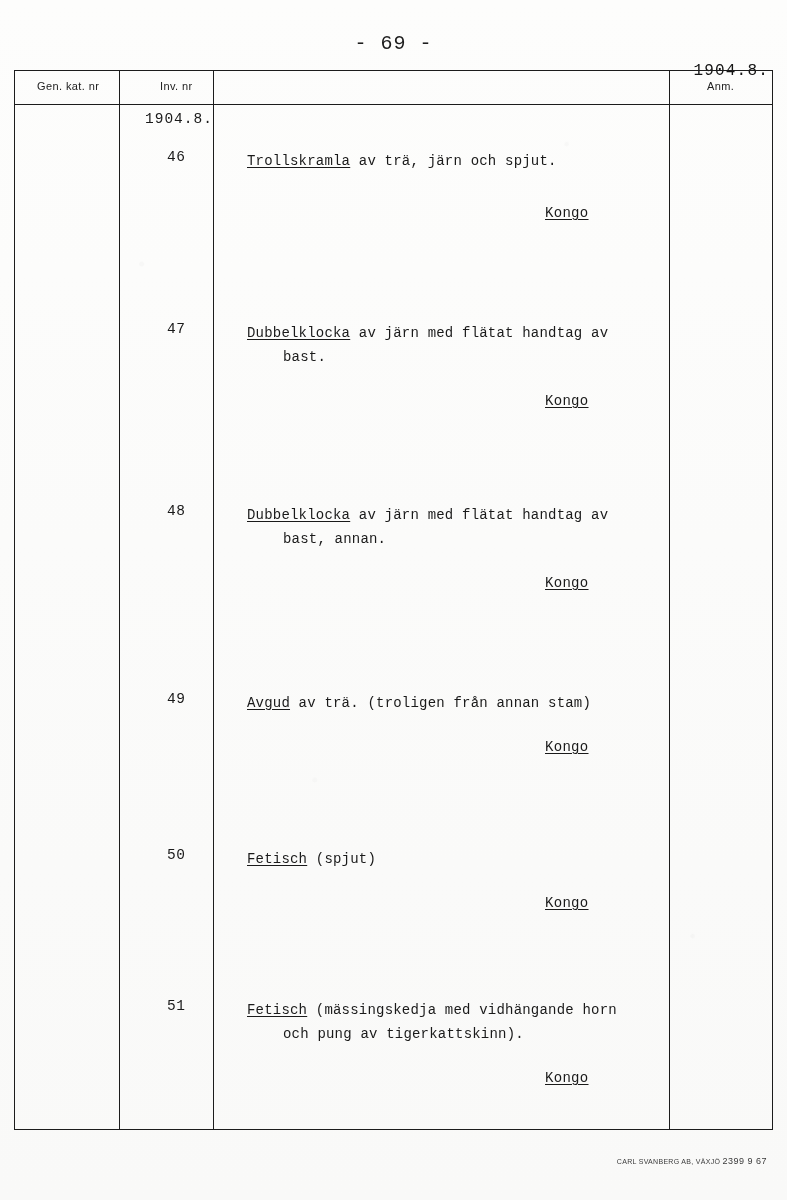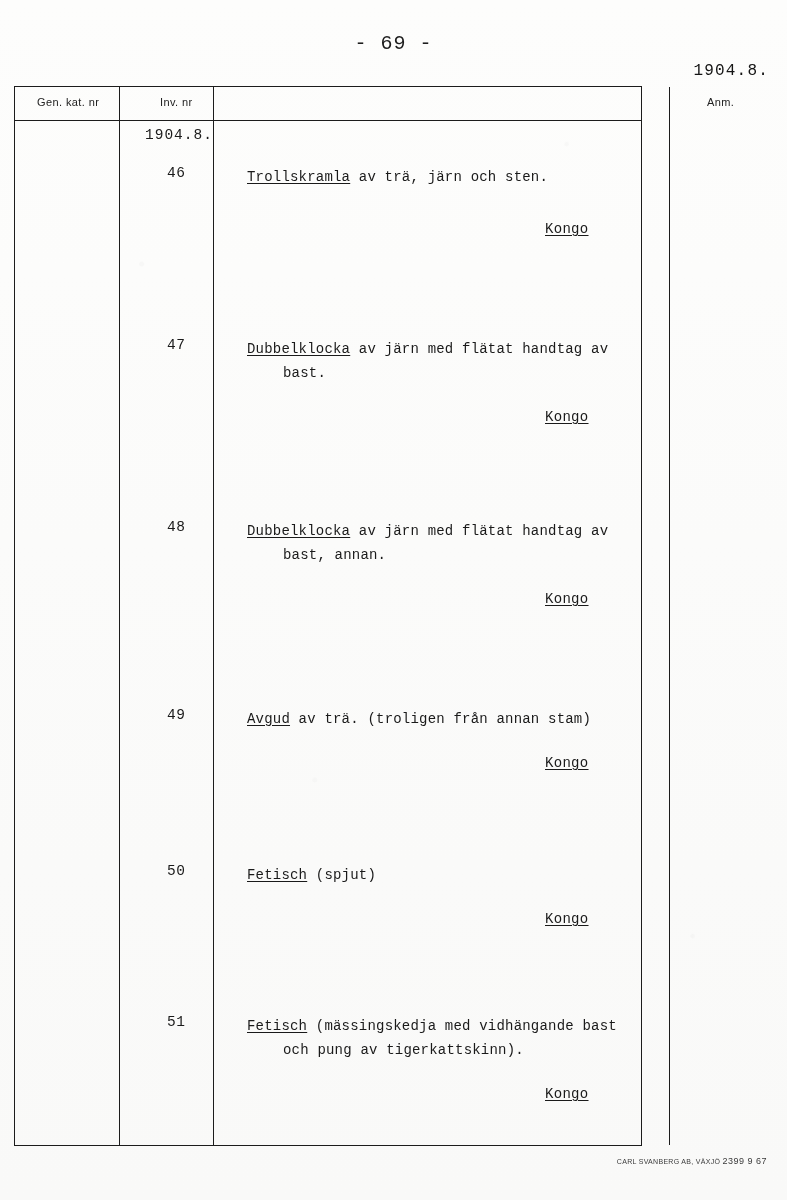--- a/index.html
+++ b/index.html
@@ -45,22 +45,22 @@
     right: 18px;
     font-size: 16px;
     letter-spacing: 1.2px;
     color: #141414;
   }
 
   
   .ledger {
     position: absolute;
     left: 14px;
-    top: 86px;
-    width: 628px;
+    top: 70px;
+    width: 759px;
     height: 1060px;
     border: 1.6px solid #1c1c1c;
     box-sizing: border-box;
   }
   .ledger-head {
     position: absolute;
     left: 0;
     top: 0;
     width: 100%;
     height: 34px;
@@ -183,21 +183,21 @@
     <div class="col-line c2"></div>
     <div class="col-line c3"></div>
 
     <div class="body-area">
 
       <div class="section-label">1904.8.</div>
 
       <div class="entry" style="top:44px">
         <div class="inv-nr">46</div>
         <div class="desc">
-          <span class="kw">Trollskramla</span><span> av trä, järn och sten.</span>
+          <span class="kw">Trollskramla</span><span> av trä, järn och spjut.</span>
         </div>
         <div class="origin" style="top:56px">Kongo</div>
       </div>
 
       <div class="entry" style="top:216px">
         <div class="inv-nr">47</div>
         <div class="desc">
           <span class="kw">Dubbelklocka</span><span> av järn med flätat handtag av</span>
           <span class="cont">bast.</span>
         </div>
@@ -225,21 +225,21 @@
         <div class="inv-nr">50</div>
         <div class="desc">
           <span class="kw">Fetisch</span><span> (spjut)</span>
         </div>
         <div class="origin" style="top:48px">Kongo</div>
       </div>
 
       <div class="entry" style="top:893px">
         <div class="inv-nr">51</div>
         <div class="desc" style="width:440px">
-          <span class="kw">Fetisch</span><span> (mässingskedja med vidhängande bast</span>
+          <span class="kw">Fetisch</span><span> (mässingskedja med vidhängande horn</span>
           <span class="cont">och pung av tigerkattskinn).</span>
         </div>
         <div class="origin" style="top:72px">Kongo</div>
       </div>
 
     </div>
   </div>
 
   <div class="imprint">
     <span>CARL SVANBERG AB, VÄXJÖ</span>

